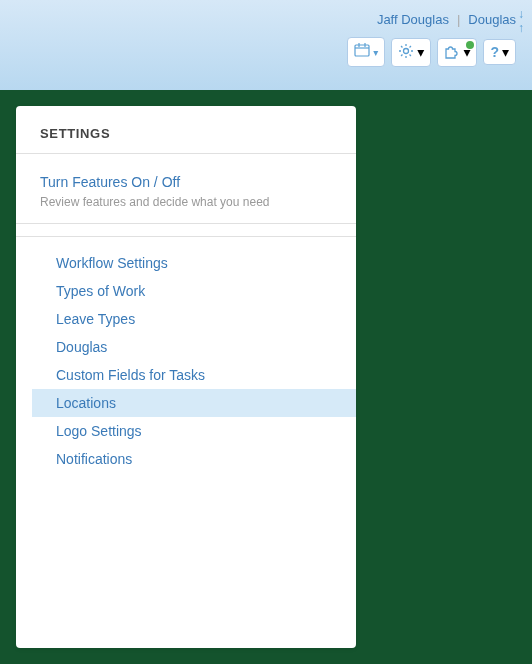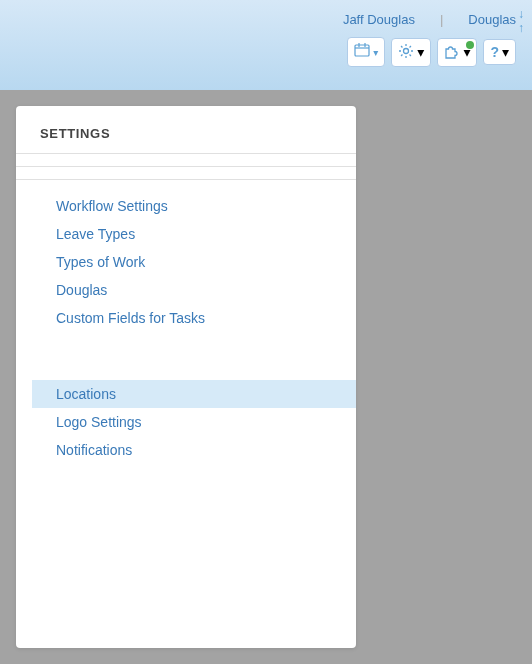--- a/index.html
+++ b/index.html
@@ -22,21 +22,21 @@
       display: flex;
       flex-direction: column;
       align-items: flex-end;
       min-height: 90px;
       position: relative;
     }
 
     .header-top {
       display: flex;
       align-items: center;
-      gap: 25px;
+      gap: 8px;
       margin-bottom: 10px;
       margin-top: 4px;
     }
 
     .header-username {
       color: #3a7ab8;
       font-size: 13px;
       cursor: pointer;
     }
 
@@ -136,21 +136,21 @@
       color: #5a9fd4;
       font-size: 12px;
       cursor: pointer;
       line-height: 1;
     }
 
     
     .content {
       display: flex;
       flex: 1;
-      background: #a3a3a3;
+      background: #14532d;
       padding: 16px;
       gap: 0;
     }
 
     
     .settings-panel {
       background: #fff;
       border-radius: 4px;
       box-shadow: 0 1px 4px rgba(0,0,0,0.1);
       padding: 20px 0;
@@ -200,21 +200,20 @@
       color: #3a7ab8;
       font-size: 14px;
       padding: 6px 24px;
       cursor: pointer;
       text-decoration: none;
     }
 
     .workflow-item.active {
       background: #d6eaf8;
       color: #3a7ab8;
-      margin-top: 48px;
     }
   </style>
 </head>
 <body>
 
 <div class="header">
   <div class="nav-arrows">
     <span class="nav-arrow">↓</span>
     <span class="nav-arrow">↑</span>
   </div>
@@ -266,30 +265,34 @@
   </div>
 </div>
 
 <div class="content">
   <div class="settings-panel">
 
     <div class="settings-title">SETTINGS</div>
 
     <hr class="divider">
 
+    <div class="settings-section">
+      <a class="settings-link">Turn Features On / Off</a>
+      <span class="settings-desc">Review features and decide what you need</span>
+    </div>
 
     <hr class="divider">
 
 
     <hr class="divider">
 
     <div class="workflow-section" id="workflow-items-container">
     <a class="workflow-item">Workflow Settings</a>
+        <a class="workflow-item">Types of Work</a>
         <a class="workflow-item">Leave Types</a>
-        <a class="workflow-item">Types of Work</a>
         <a class="workflow-item">Douglas</a>
         <a class="workflow-item">Custom Fields for Tasks</a>
         <a class="workflow-item active" style="cursor: pointer;">Locations</a>
         <a class="workflow-item">Logo Settings</a>
         <a class="workflow-item">Notifications</a>
       </div>
 
   </div>
 </div>
 

